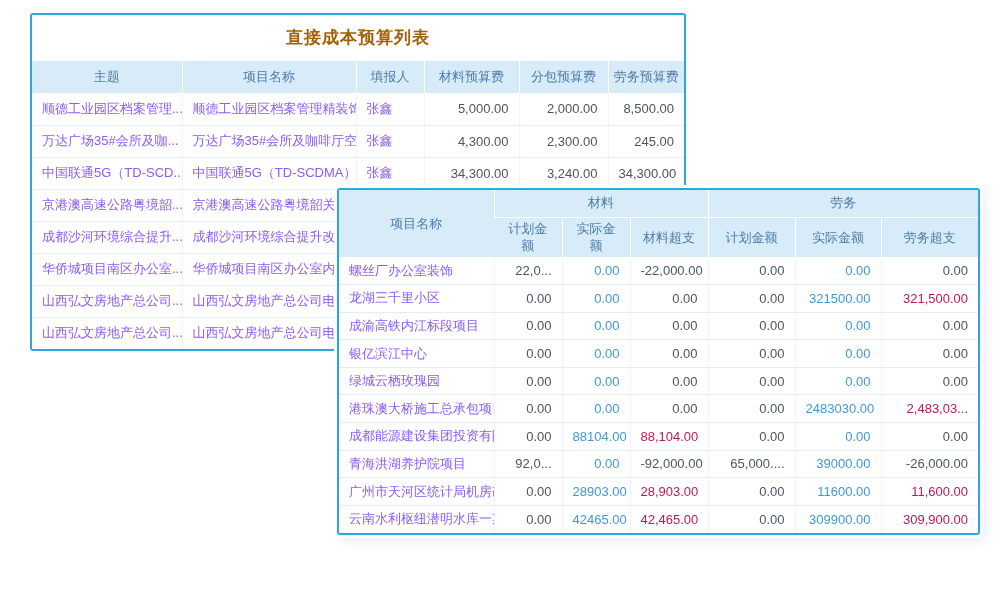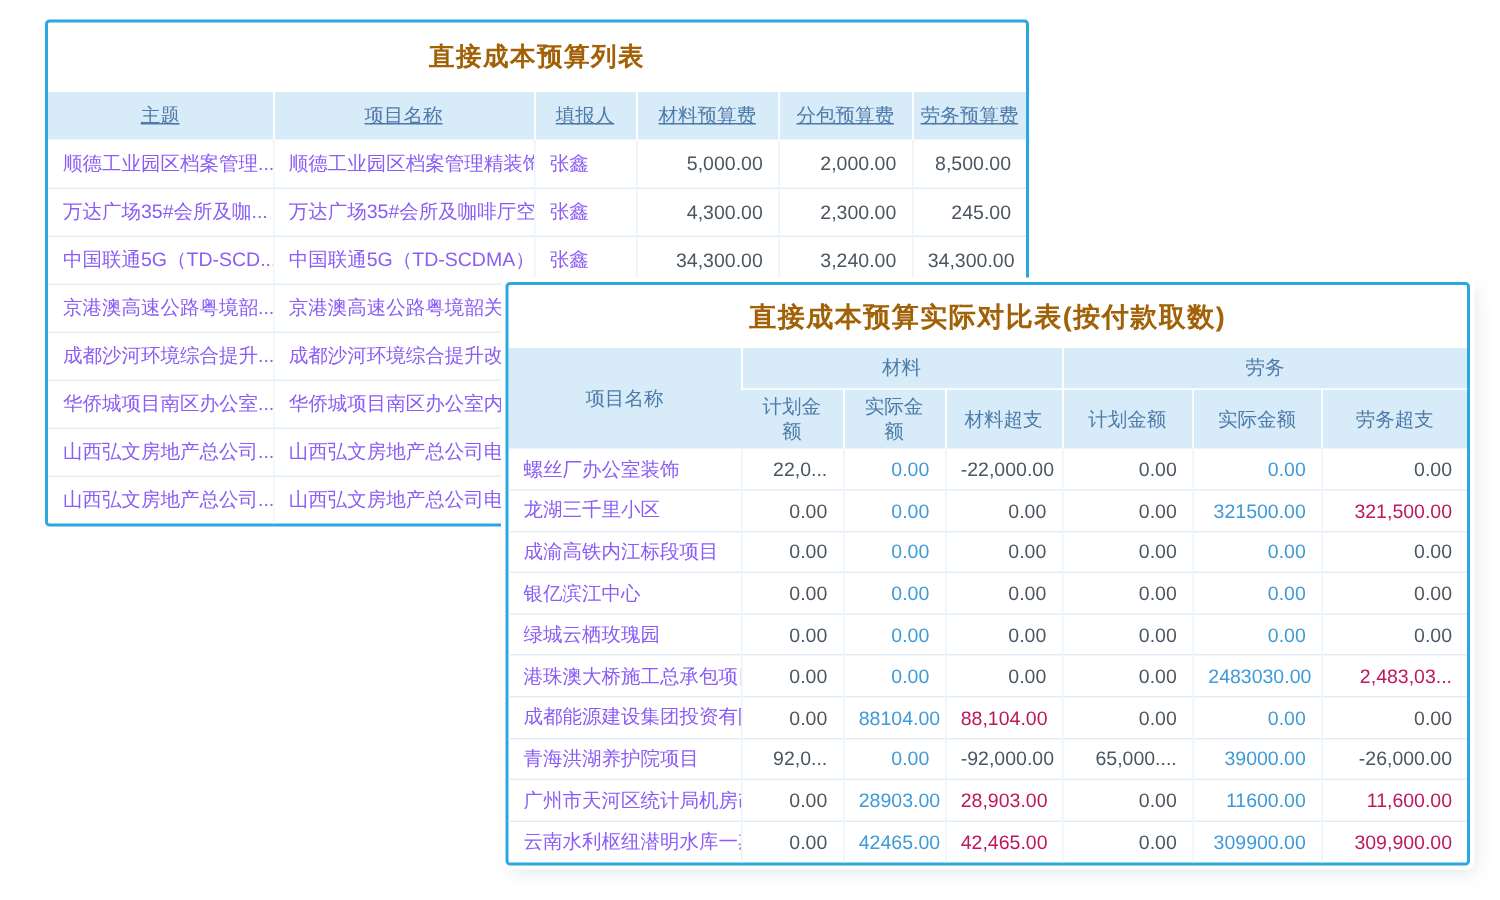--- a/index.html
+++ b/index.html
@@ -32,21 +32,21 @@
   th:first-child { border-left:none; }
   td {
     font-size:13px; color:#4b5660; height:31px;
     border-top:1px solid #e3edf7; border-left:1px solid #ecf3fa;
     padding:0 10px; white-space:nowrap; overflow:hidden;
   }
   td:first-child { border-left:none; }
   tbody tr:first-child td { border-top:none; }
 
   
-  .card1 th { height:32px; padding:0 4px;text-decoration:underline; }
+  .card1 th { height:32px; padding:0 4px; }
   .card1 td { height:32px; }
 
   
   .card2 thead tr.group-row th { height:27px; }
   .card2 thead tr.sub-row th { height:40px; padding:0 12px; line-height:17px; }
   .card2 thead tr.sub-row th { border-top:1px solid #ffffff; }
   .card2 th[rowspan] { border-top:none; }
   .card2 td { height:27.6px; }
 
   .link { color:#8b5cf6; }
@@ -142,21 +142,20 @@
         <td class="link center"></td>
         <td class="num"></td>
         <td class="num"></td>
         <td class="num"></td>
       </tr>
     </tbody>
   </table>
 </section>
 
 <section class="card card2">
-  <div class="card-title">直接成本预算实际对比表(按付款取数)</div>
   <table>
     <colgroup>
       <col style="width:155px">
         <col style="width:68px">
         <col style="width:68px">
         <col style="width:78px">
       <col style="width:87px">
         <col style="width:86px">
         <col style="width:97px">
     </colgroup>

